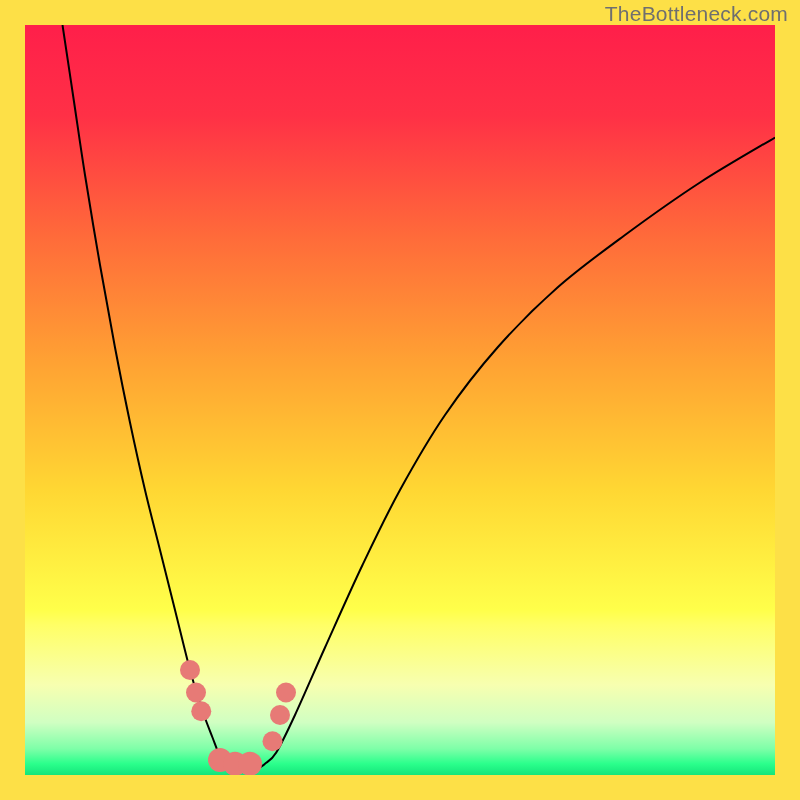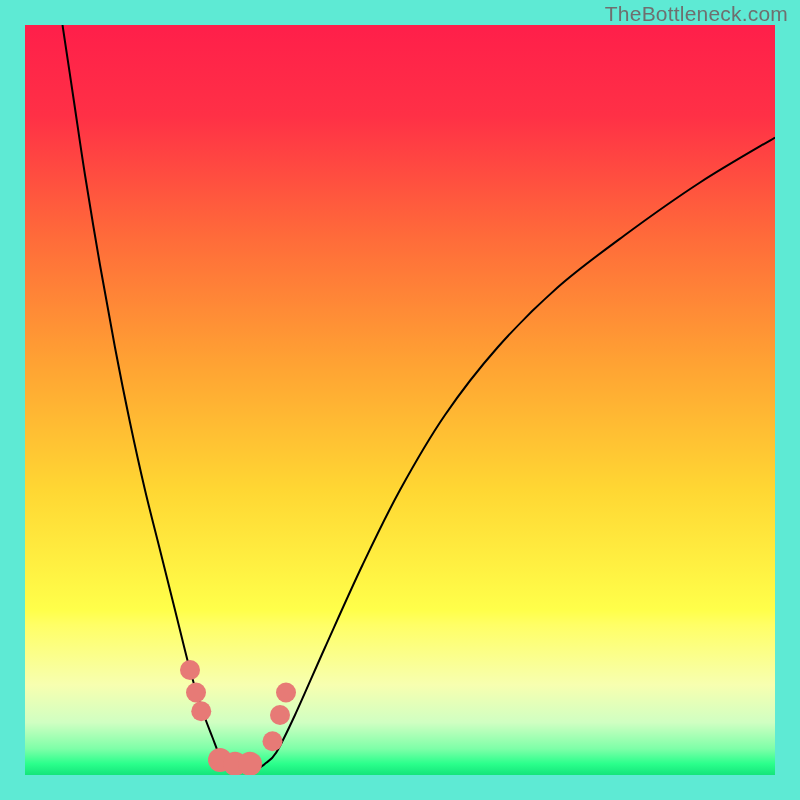--- a/index.html
+++ b/index.html
@@ -10,21 +10,21 @@
     background: #000;
     overflow: hidden;
     font-family: Arial, Helvetica, sans-serif;
   }
   .frame {
     position: absolute;
     top: 0;
     left: 0;
     width: 800px;
     height: 800px;
-    background: #5eead4;
+    background: #fde047;
   }
   .plot-area {
     position: absolute;
     top: 25px;
     left: 25px;
     width: 750px;
     height: 750px;
     overflow: hidden;
   }
   .gradient {

